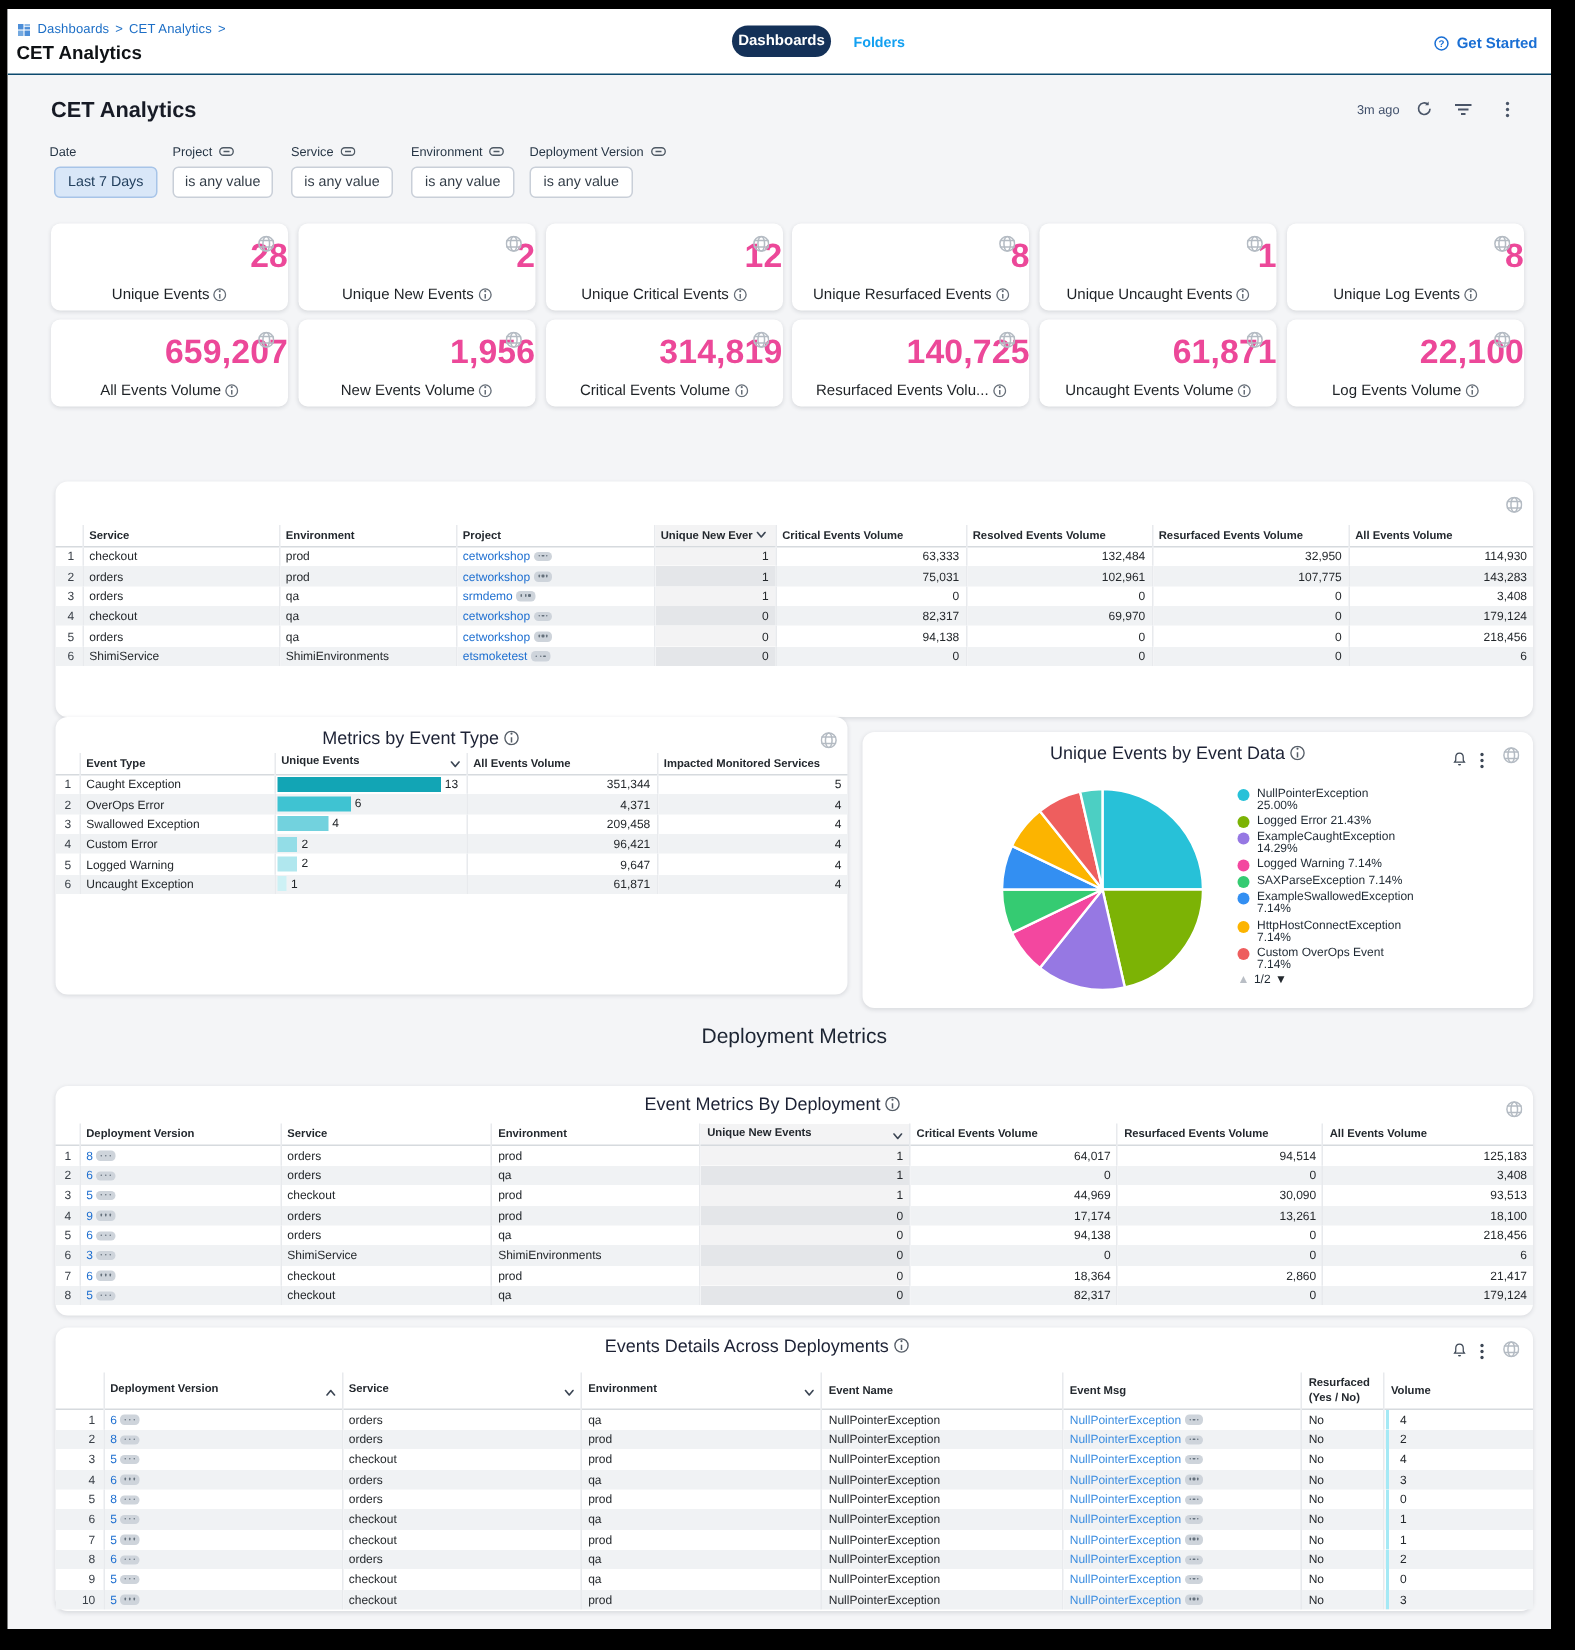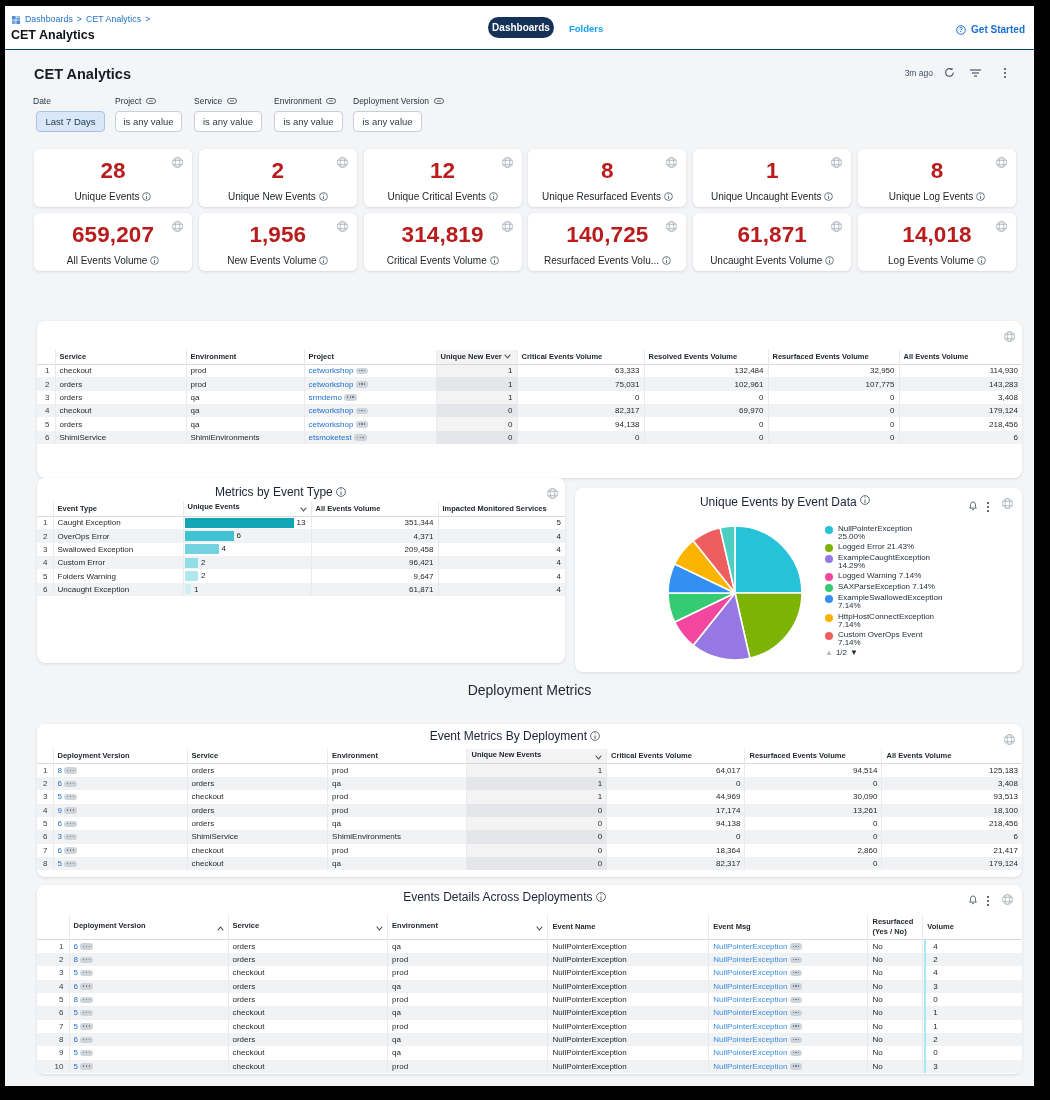--- a/index.html
+++ b/index.html
@@ -12,21 +12,21 @@
 .pill {position:absolute;left:483px;top:11px;height:21px;line-height:21px;width:66px;text-align:center;background:#143158;border-radius:10.5px;color:#fff;font-size:10px;font-weight:600}
 .folders {position:absolute;left:564px;top:16.5px;font-size:9.5px;font-weight:600;color:#12a0f1}
 .getstarted {position:absolute;right:9px;top:18px;font-size:10px;font-weight:600;color:#1a6fd4}
 .h1 {position:absolute;left:29px;top:60px;font-size:14.5px;font-weight:600;color:#171b26}
 .meta {position:absolute;top:62px;right:101px;font-size:8.5px;color:#41506b;font-weight:500}
 .flab {position:absolute;top:90px;font-size:8.5px;font-weight:500;color:#273646;height:10px;display:flex;align-items:center}
 .fbtn {position:absolute;top:105px;height:21px;line-height:19px;text-align:center;font-size:9.5px;color:#323c47;background:#fff;border:1px solid #c9cfd8;border-radius:4px}
 .fbtn.sel {background:#d9e7f8;border-color:#a7c4e8;color:#23405e;font-weight:400}
 .tile {position:absolute;width:158px;height:58px;background:#fff;border-radius:6px;box-shadow:0 1px 3px rgba(35,45,60,0.14)}
 .tglobe {position:absolute;top:8px;right:9px}
-.tnum {margin-top:9px;height:25px;line-height:25px;text-align:center;font-size:22.5px;font-weight:700;color:#b91c1c;letter-spacing:0.1px}
+.tnum {margin-top:9px;height:25px;line-height:25px;text-align:right;font-size:22.5px;font-weight:700;color:#ec4899;letter-spacing:0.1px}
 .tlab {margin-top:7px;height:12px;text-align:center;font-size:10px;font-weight:500;color:#1e2226;display:flex;align-items:center;justify-content:center}
 .sechead {position:absolute;left:32px;width:985px;text-align:center;font-size:14px;font-weight:500;color:#1d2533}
 .card {position:absolute;background:#fff;border-radius:8px;box-shadow:0 1px 3px rgba(35,45,60,0.13)}
 .ctitle {position:absolute;text-align:center;font-size:12px;font-weight:400;color:#1d2235;display:flex;align-items:center;justify-content:center}
 .ctitle>span {display:flex;align-items:center}
 .cglobe {position:absolute;top:10px;right:7px}
 .t {position:absolute;border-collapse:collapse;table-layout:fixed;font-size:8px;color:#24282c}
 .t th {font-weight:700;color:#23282e;text-align:left;padding:0 4px;border-left:1px solid #e8eaed;font-size:7.5px;line-height:1.25;white-space:nowrap;overflow:hidden}
 .t td {padding:0 4px;border-left:1px solid #e8eaed;white-space:nowrap;overflow:hidden}
 .t td.n {border-left:none;text-align:right;color:#3a4048;padding-right:5px}
@@ -318,21 +318,21 @@
       <span class="tglobe">
         <svg width="11" height="11" viewBox="0 0 11 11">
           <g fill="none" stroke="#b4bbc3" stroke-width="1">
             <circle cx="5.5" cy="5.5" r="4.9"></circle>
             <ellipse cx="5.5" cy="5.5" rx="2.205" ry="4.9"></ellipse>
             <line x1="0.5999999999999996" y1="3.295" x2="10.4" y2="3.295"></line>
             <line x1="0.5999999999999996" y1="7.705" x2="10.4" y2="7.705"></line>
           </g>
         </svg>
       </span>
-      <div class="tnum">14,018</div>
+      <div class="tnum">22,100</div>
       <div class="tlab">Log Events Volume&nbsp;<svg width="9" height="9" viewBox="0 0 9 9">
           <circle cx="4.5" cy="4.5" r="3.9" fill="none" stroke="#676f79" stroke-width="0.9"></circle>
           <line x1="4.5" y1="4.0" x2="4.5" y2="7.0" stroke="#676f79" stroke-width="1"></line>
           <circle cx="4.5" cy="2.1" r="0.7" fill="#676f79"></circle>
         </svg></div>
     </div>
   <div class="card" style="left:32px;top:315px;width:985px;height:157px">
       <span class="cglobe">
         <svg width="11" height="11" viewBox="0 0 11 11">
           <g fill="none" stroke="#b4bbc3" stroke-width="1">
@@ -497,38 +497,38 @@
           </tr>
           <tr class="even" style="height:13.35px">
             <td class="n">4</td>
             <td>Custom Error</td>
             <td class="barcell"><span class="bar" style="width:13.5px;background:#93dde7"></span><span class="barv">2</span></td>
             <td class="r">96,421</td>
             <td class="r">4</td>
           </tr>
           <tr class="odd" style="height:13.35px">
             <td class="n">5</td>
-            <td>Folders Warning</td>
+            <td>Logged Warning</td>
             <td class="barcell"><span class="bar" style="width:13.5px;background:#b0e7ee"></span><span class="barv">2</span></td>
             <td class="r">9,647</td>
             <td class="r">4</td>
           </tr>
           <tr class="even" style="height:13.35px">
             <td class="n">6</td>
             <td>Uncaught Exception</td>
             <td class="barcell"><span class="bar" style="width:6.5px;background:#cdf1f5"></span><span class="barv">1</span></td>
             <td class="r">61,871</td>
             <td class="r">4</td>
           </tr>
         </tbody>
       </table>
     </div>
   <div class="card" style="left:570px;top:481.5px;width:447px;height:184.5px">
       <div class="ctitle" style="left:0;width:400px;top:7px">
-        <span style="margin-left:20px;display:flex;align-items:flex-start">Unique Events by Event Data&nbsp; <svg width="10" height="10" viewBox="0 0 10 10">
+        <span style="margin-left:20px;display:flex;align-items:center">Unique Events by Event Data&nbsp; <svg width="10" height="10" viewBox="0 0 10 10">
             <circle cx="5.0" cy="5.0" r="4.4" fill="none" stroke="#565e68" stroke-width="0.9"></circle>
             <line x1="5.0" y1="4.5" x2="5.0" y2="8.0" stroke="#565e68" stroke-width="1"></line>
             <circle cx="5.0" cy="2.0999999999999996" r="0.7" fill="#565e68"></circle>
           </svg></span>
       </div>
       <span style="position:absolute;top:13px;right:44px">
         <svg width="10" height="10" viewBox="0 0 12 12">
           <path d="M6 1.2 C4 1.2 3 2.8 3 4.5 L3 7 L2 8.5 L10 8.5 L9 7 L9 4.5 C9 2.8 8 1.2 6 1.2 Z" fill="none" stroke="#3e4856" stroke-width="1"></path>
           <path d="M4.8 10 a1.2 1.2 0 0 0 2.4 0" fill="#3e4856"></path>
         </svg>

